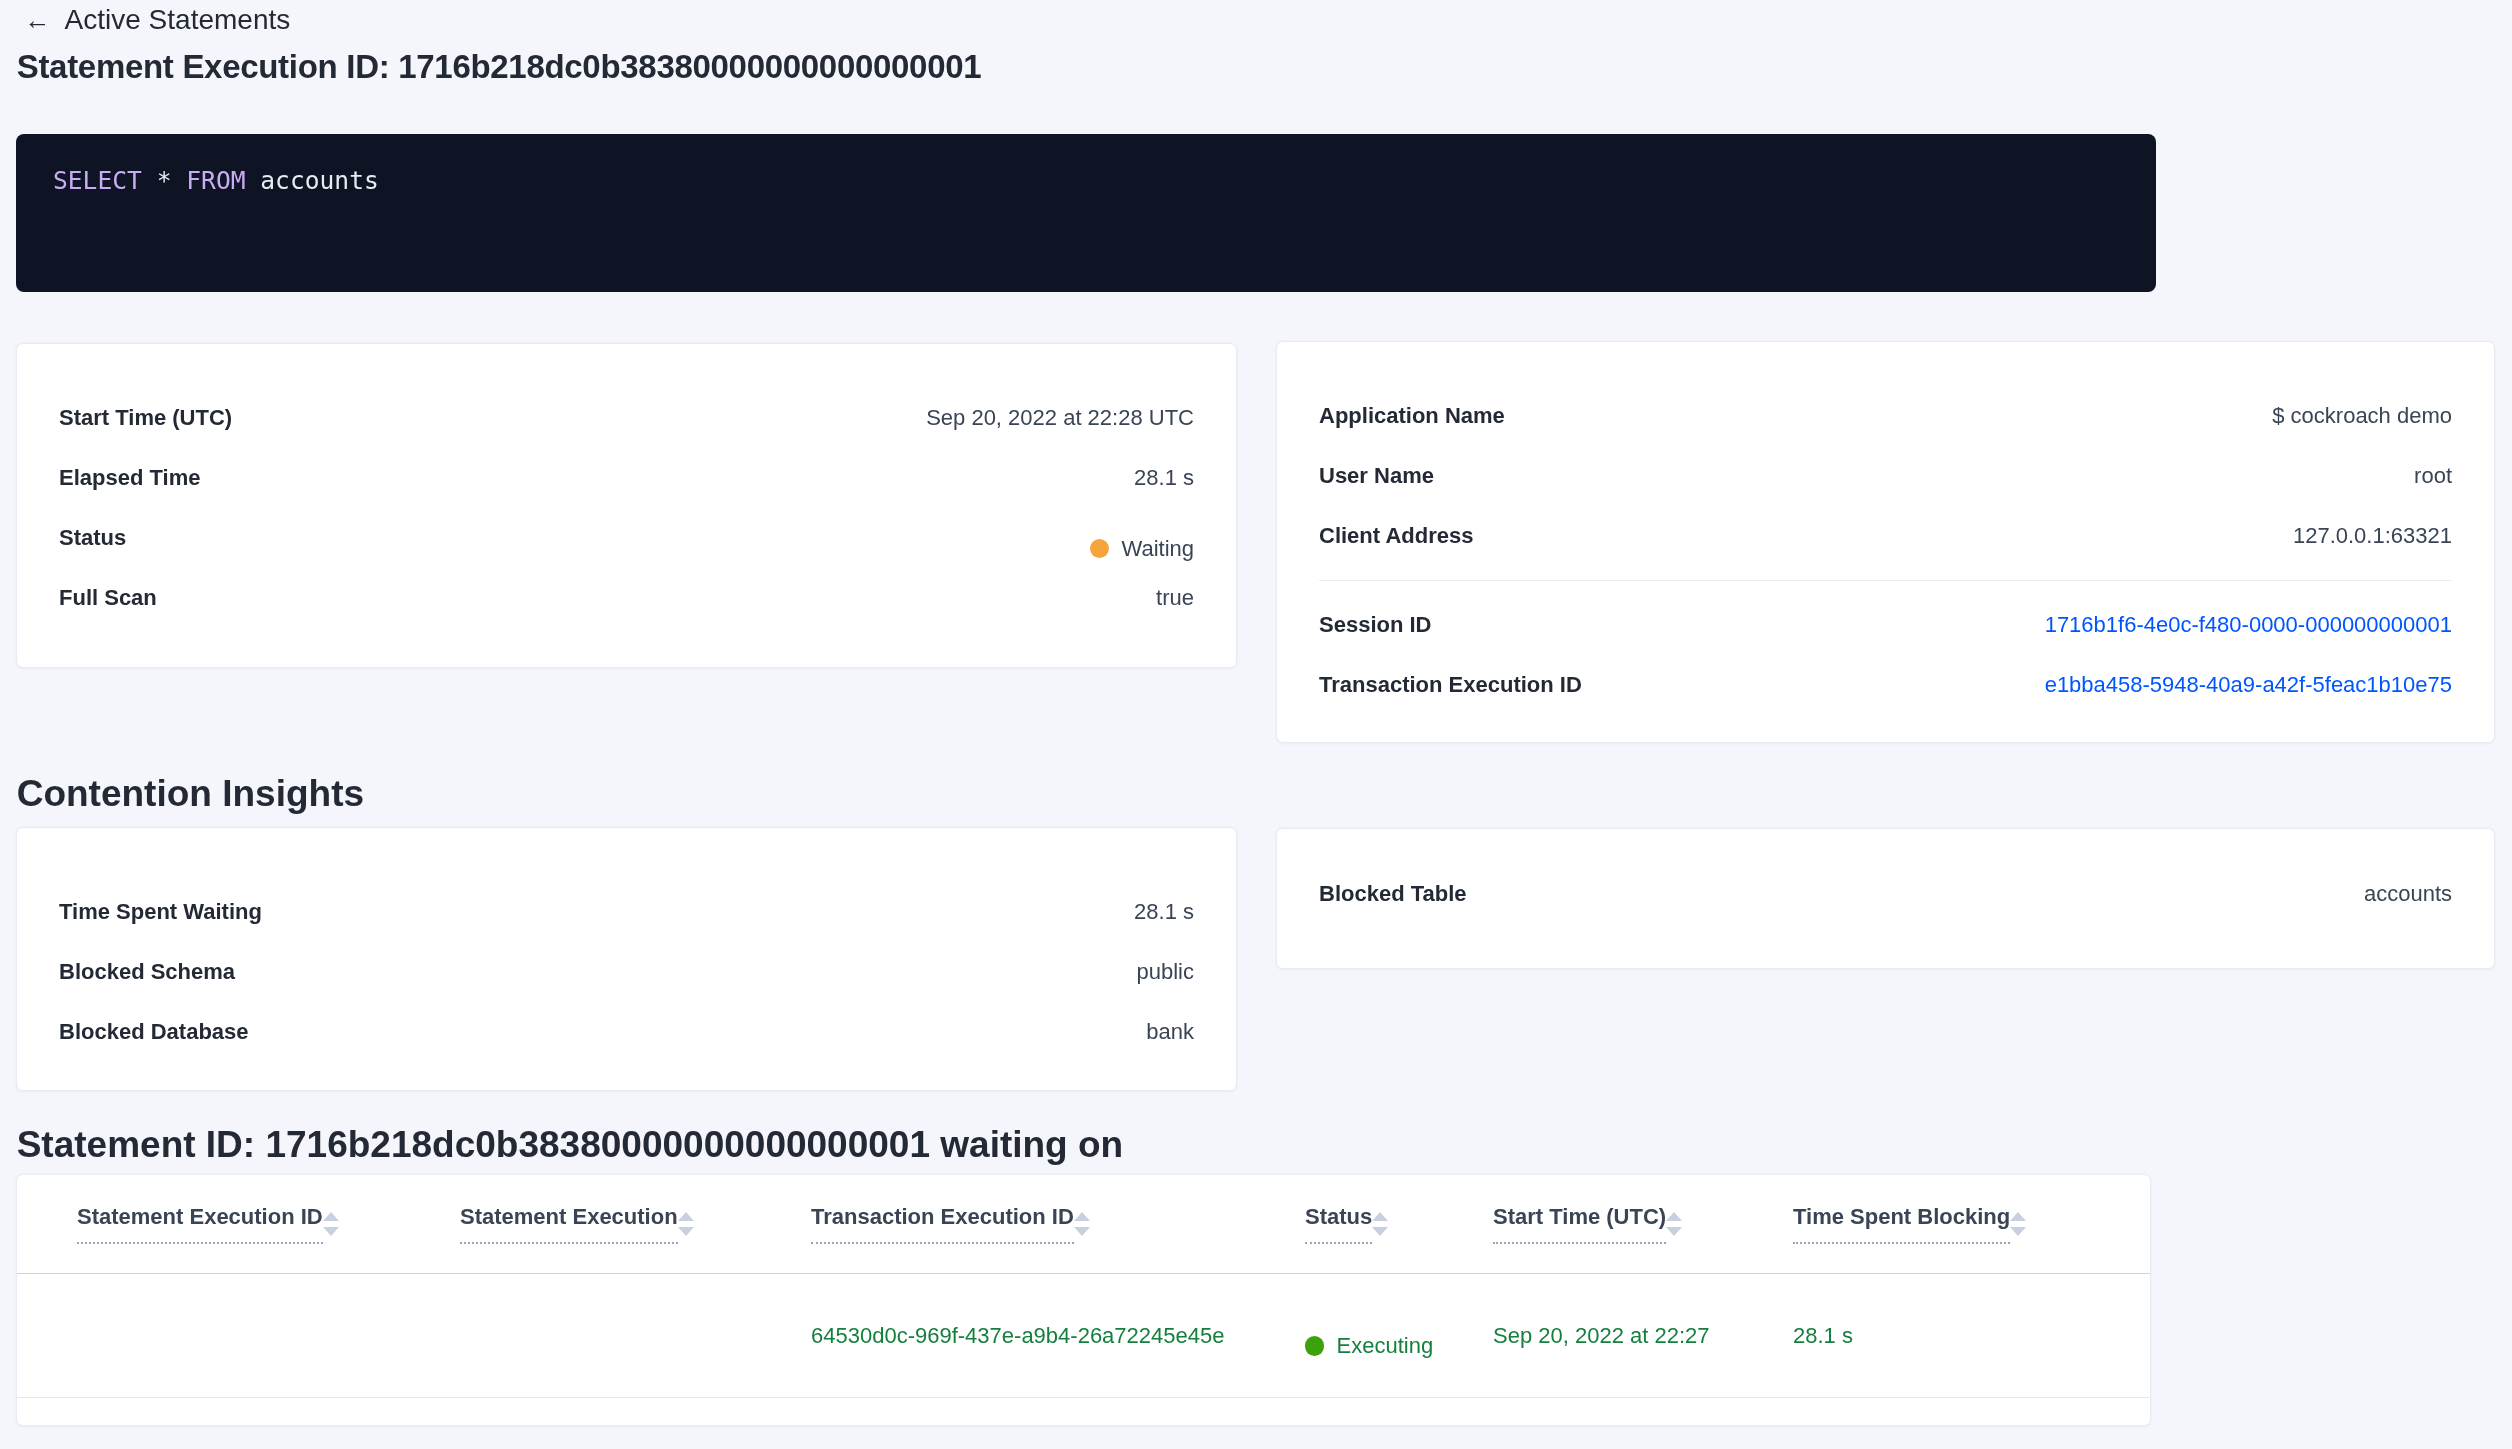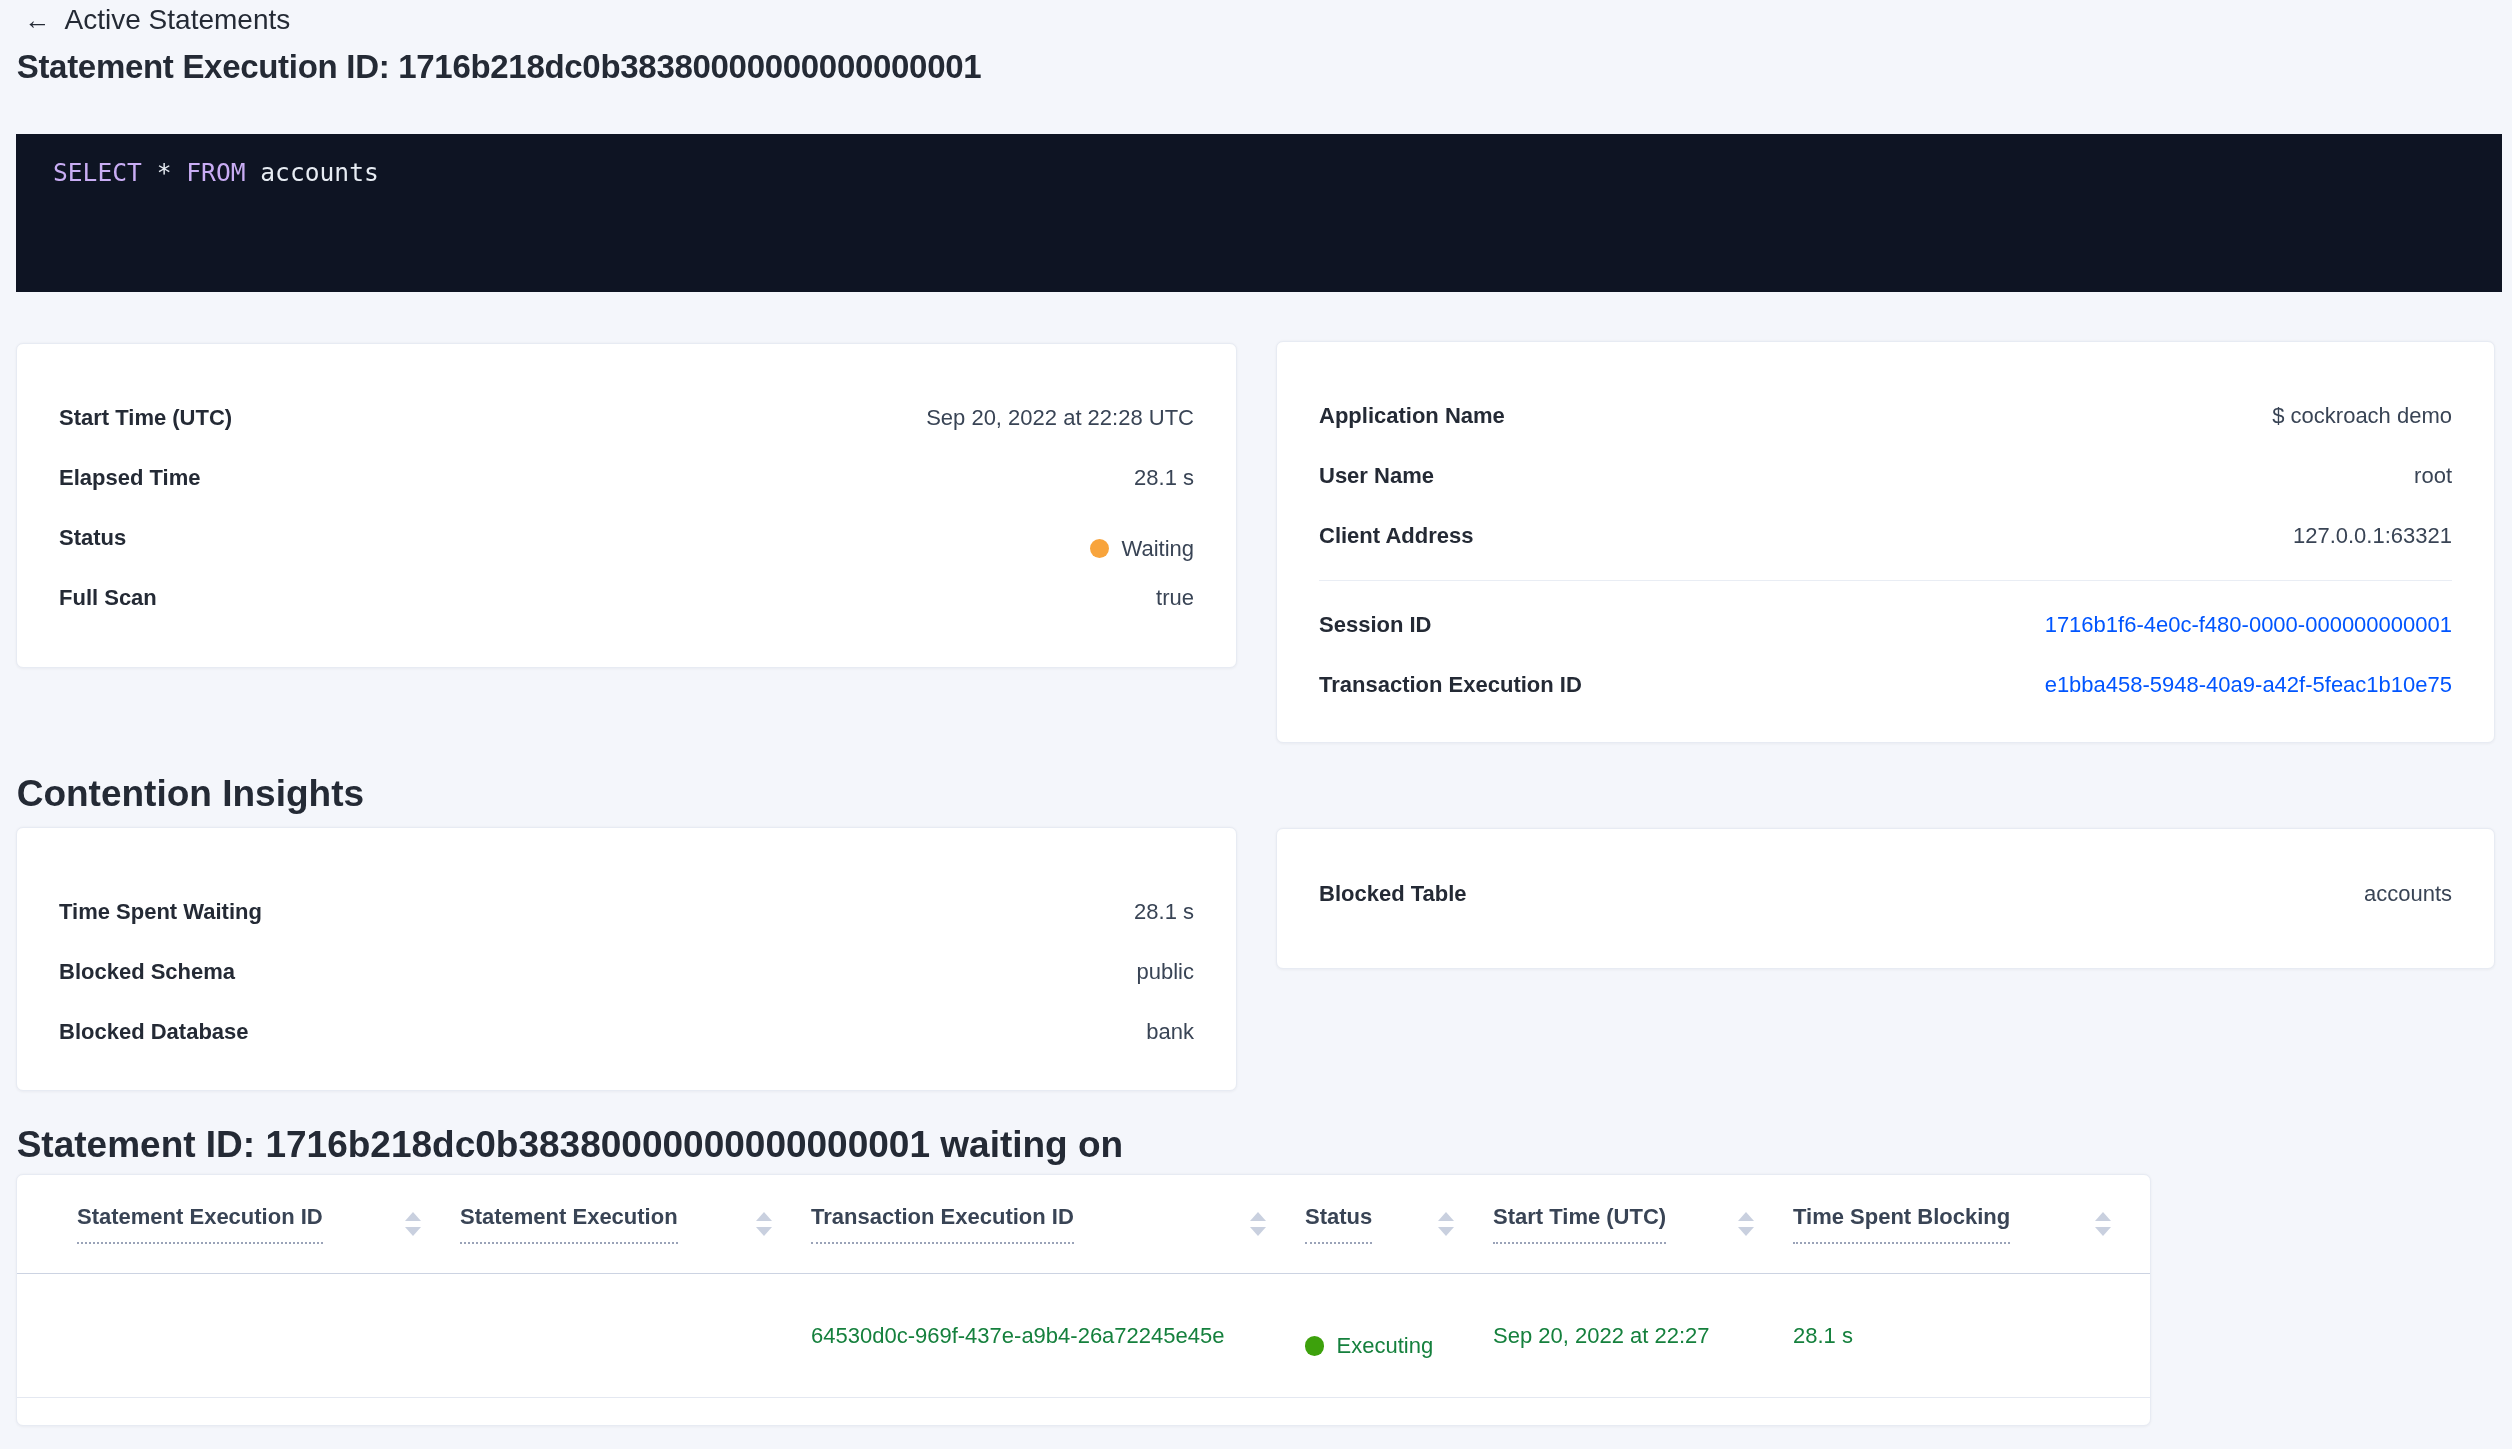--- a/index.html
+++ b/index.html
@@ -18,22 +18,22 @@
   }
   .back-arrow { font-size: 26px; color: #242a35; line-height: 1; }
   .back-label { font-size: 28px; color: #242a35; }
   .page-title {
     position: absolute; top: 48px; left: 16.7px; margin: 0;
     font-size: 33px; font-weight: 700; color: #242a35; letter-spacing: -0.3px;
   }
 
   
   .sql-box {
-    position: absolute; left: 16px; top: 134px; width: 2486px; height: 158px;
-    background: #0e1423; border-radius: 0; padding: 22px 37px;
+    position: absolute; left: 16px; top: 134px; width: 2140px; height: 158px;
+    background: #0e1423; border-radius: 8px; padding: 30px 37px;
   }
   .sql-line {
     font-family: "DejaVu Sans Mono", "Liberation Mono", monospace;
     font-size: 24.6px; line-height: 1.35; color: #e7ecf3; white-space: pre;
   }
   .sql-kw { color: #c9adf4; }
 
   
   .card {
     position: absolute; background: #ffffff;
@@ -71,21 +71,21 @@
 
   
   #card-table {
     left: 16px; top: 1174px; width: 2135px; height: 252px; padding: 0;
   }
   .thead {
     display: flex; align-items: center; height: 99px;
     padding-left: 60px; border-bottom: 1.8px solid #ccd3e2;
   }
   .th {
-    display: flex; align-items: center; justify-content: space-between;
+    display: flex; align-items: center; 
     padding-right: 39px;
   }
   .th-label {
     font-size: 22px; font-weight: 700; color: #394455;
     border-bottom: 2.6px dotted #9aa3b8; padding-bottom: 11.4px; cursor: help;
   }
   .sort { display: flex; flex-direction: column; gap: 5.3px; cursor: pointer; }
   .tri-up   { width: 0; height: 0; border-left: 8px solid transparent; border-right: 8px solid transparent; border-bottom: 9.7px solid #c9d0df; }
   .tri-down { width: 0; height: 0; border-left: 8px solid transparent; border-right: 8px solid transparent; border-top: 9.7px solid #c9d0df; }
 

